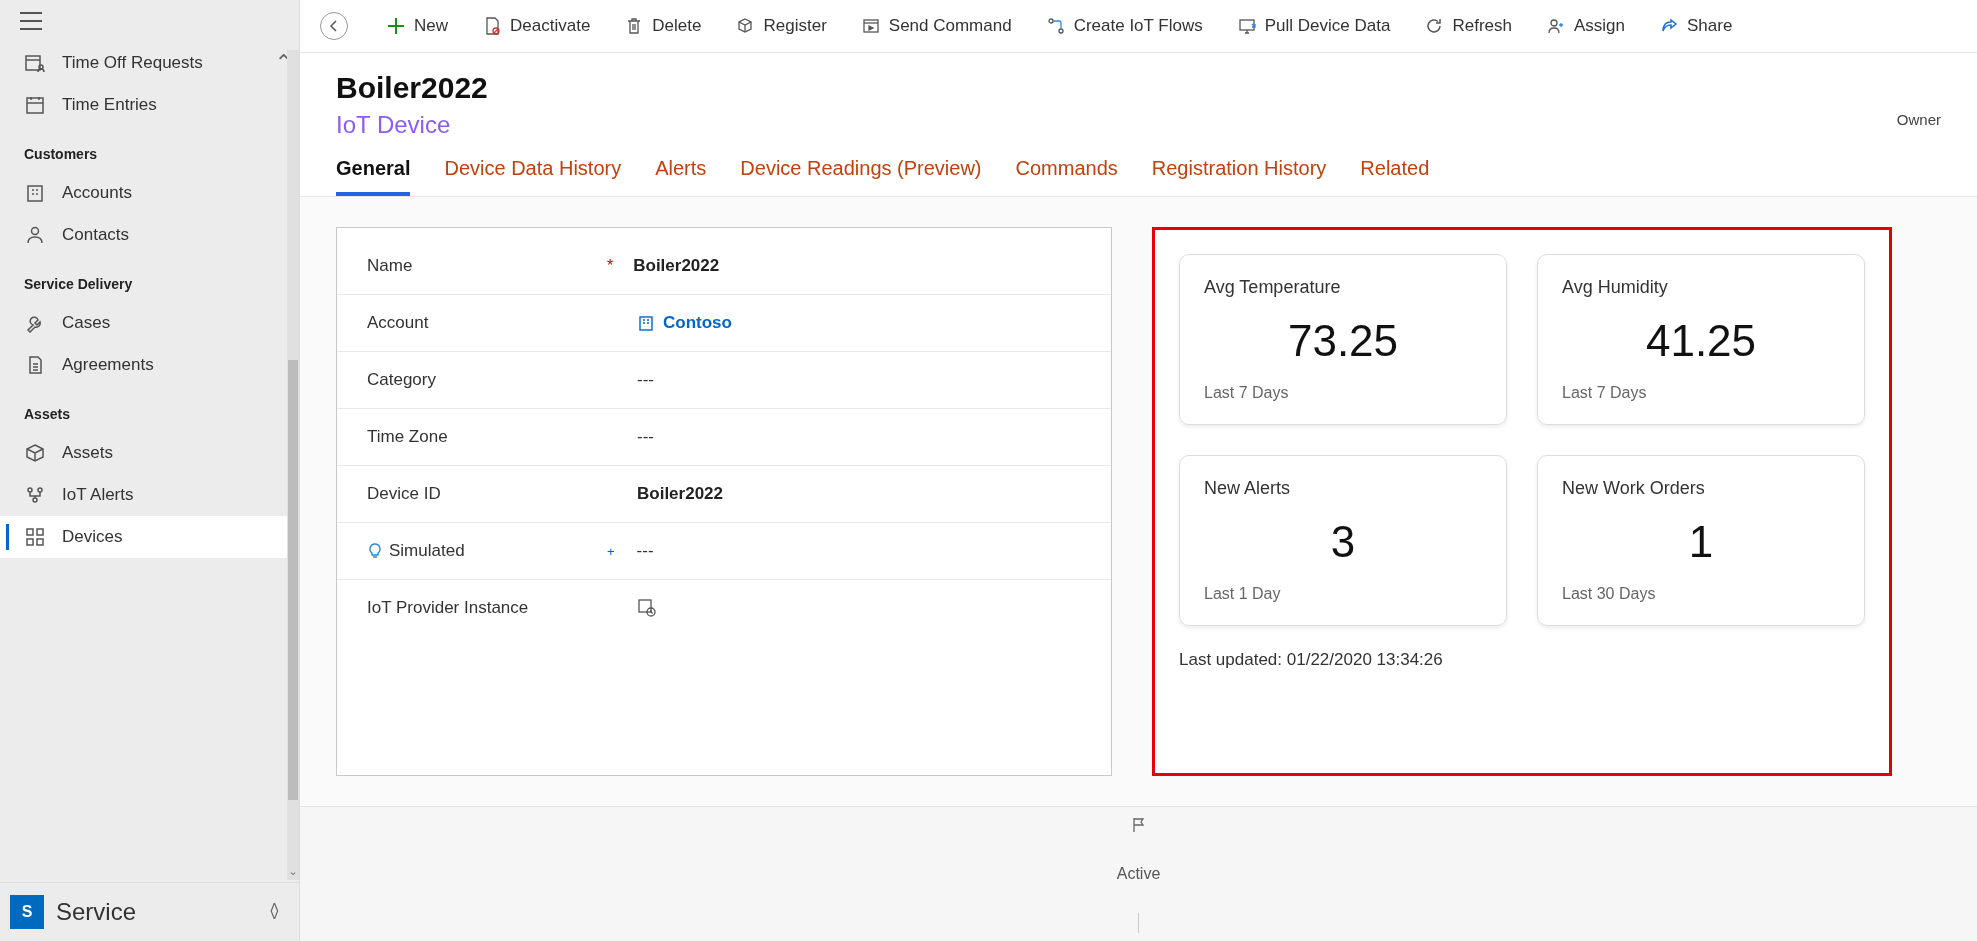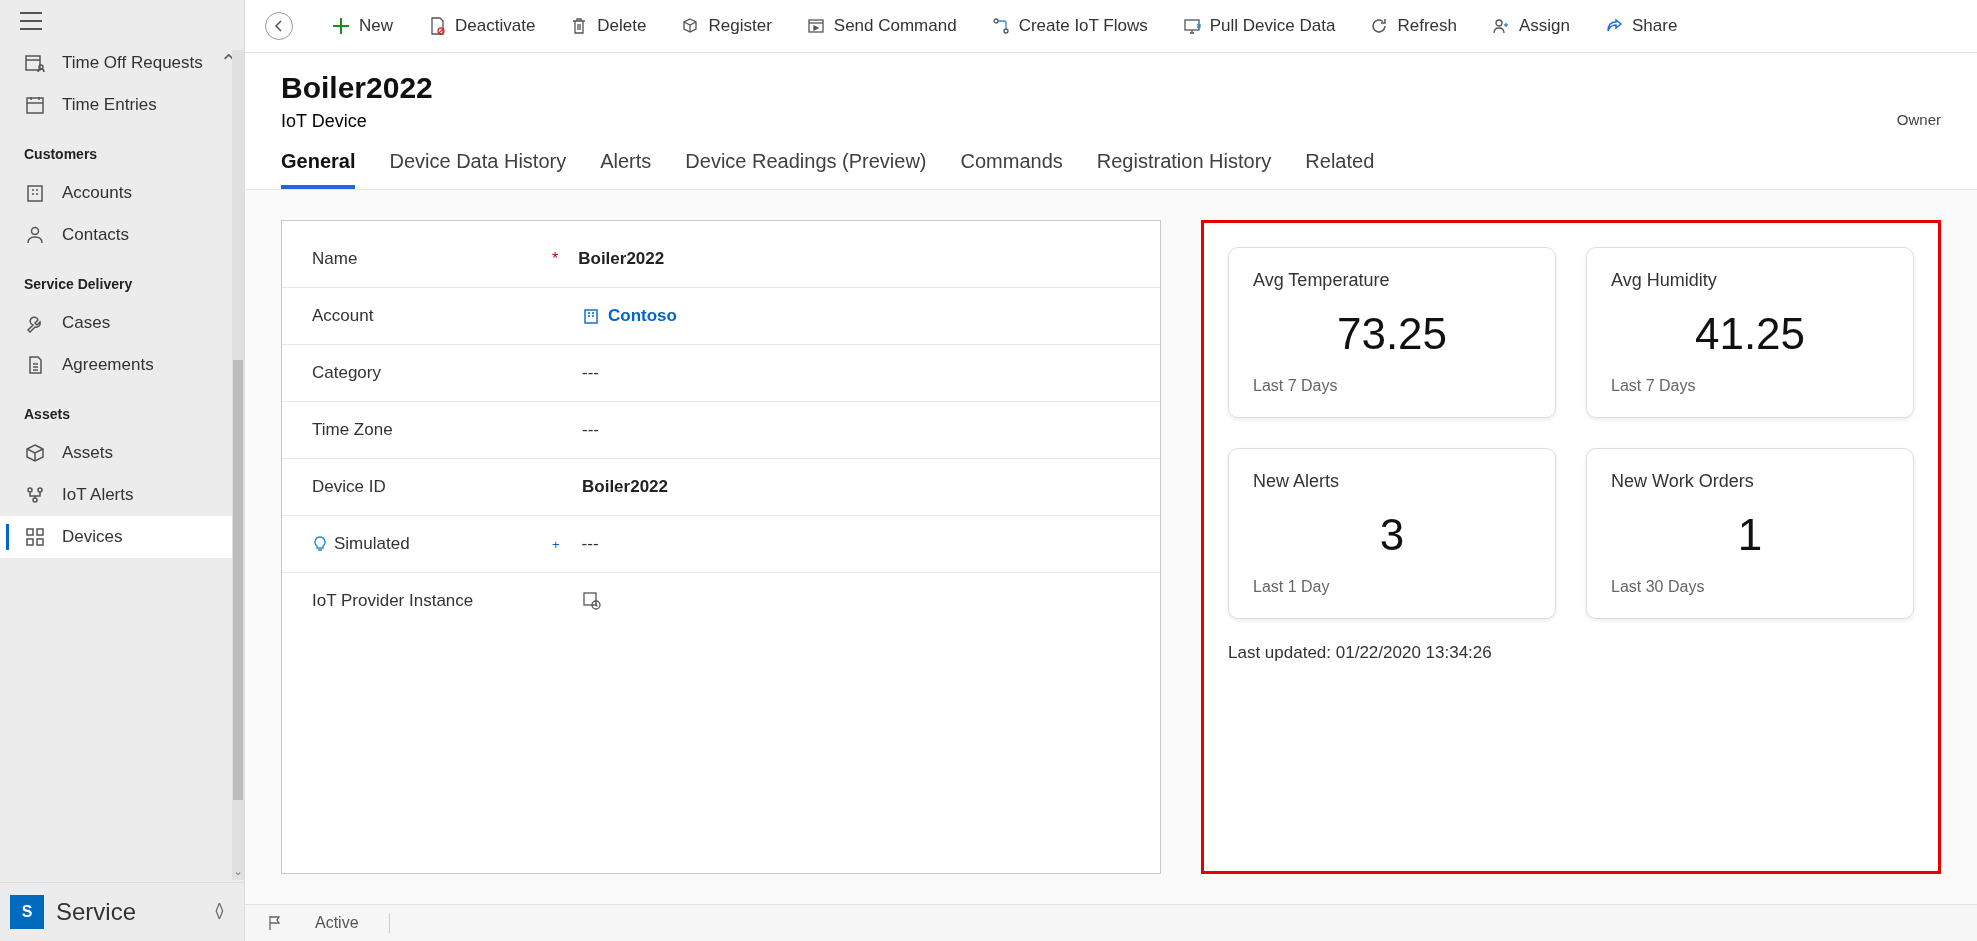--- a/index.html
+++ b/index.html
@@ -25,47 +25,47 @@
 
   
   .main { flex: 1; display: flex; flex-direction: column; background: #fff; }
   .cmdbar { display: flex; align-items: center; gap: 2px; padding: 8px 20px; border-bottom: 1px solid #e2e2e2; background: #fff; }
   .cmdbar .back { width: 28px; height: 28px; border: 1px solid #999; border-radius: 50%; display: flex; align-items: center; justify-content: center; margin-right: 20px; color: #555; }
   .cmd { display: flex; align-items: flex-end; gap: 8px; padding: 8px 16px; cursor: pointer; font-size: 17px; color: #333; }
   .cmd .ci { width: 20px; height: 20px; display: inline-flex; align-items: center; justify-content: center; }
 
   .header { padding: 18px 36px 0; display: flex; justify-content: space-between; align-items: flex-start; }
   .header h1 { font-size: 30px; font-weight: 600; color: #111; }
-  .header .subtitle { font-size: 18px; color: #000000; margin-top: 6px; }
+  .header .subtitle { font-size: 24px; color: #8b5cf6; margin-top: 6px; }
   .owner { font-size: 15px; color: #444; padding-top: 40px; }
 
   .tabs { display: flex; gap: 34px; padding: 18px 36px 0; border-bottom: 1px solid #e6e6e6; }
-  .tab { padding-bottom: 12px; font-size: 20px; color: #404040; cursor: pointer; }
+  .tab { padding-bottom: 12px; font-size: 20px; color: #c2410c; cursor: pointer; }
   .tab.active { font-weight: 600; border-bottom: 4px solid #2266dd; color: #111; }
 
   .content { flex: 1; display: flex; gap: 40px; padding: 30px 36px; background: #fafafa; overflow: auto; }
-  .form-panel { width: 880px; border: 1px solid #c9c9c9; background: #fff; padding: 10px 0; }
+  .form-panel { width: 776px; border: 1px solid #c9c9c9; background: #fff; padding: 10px 0; }
   .form-row { display: flex; align-items: center; padding: 18px 30px; border-bottom: 1px solid #e8e8e8; }
   .form-row:last-child { border-bottom: none; }
   .form-label { width: 240px; font-size: 17px; color: #333; display: flex; align-items: center; gap: 6px; }
   .req { color: #cc0000; font-size: 16px; }
   .plus-ind { color: #0066cc; font-size: 13px; }
   .form-value { font-size: 17px; color: #222; font-weight: 600; }
   .form-value.link { color: #0066cc; display: flex; align-items: center; gap: 8px; }
   .form-value.empty { font-weight: 400; color: #333; }
 
   .cards-panel { width: 740px; border: 3px solid #e60000; padding: 24px; background: #fff; }
   .cards-grid { display: grid; grid-template-columns: 1fr 1fr; gap: 30px; }
   .card { border: 1px solid #ddd; border-radius: 10px; padding: 22px 24px; box-shadow: 0 2px 4px rgba(0,0,0,0.08); }
   .card-title { font-size: 18px; color: #333; }
   .card-value { font-size: 44px; font-weight: 400; text-align: center; margin: 18px 0; color: #111; }
   .card-sub { font-size: 16px; color: #666; }
   .last-updated { margin-top: 24px; font-size: 17px; color: #333; }
 
-  .statusbar { display: flex; align-items: center; gap: 30px; padding: 8px 20px; border-top: 1px solid #e2e2e2; background: #f6f6f6; font-size: 16px; color: #555; }
+  .statusbar { display: flex; align-items: center; gap: 30px; padding: 8px 20px; border-top: 1px solid #e2e2e2; background: #f6f6f6; font-size: 16px; color: #555; flex-direction: column; }
   .status-icon { width: 20px; height: 20px; display:inline-flex; align-items:center; justify-content:center; }
   .status-divider { width:1px; height:20px; background:#ccc; }
 
   svg { display: block; }
 </style>
 </head>
 <body>
 
 <div class="app">
 

